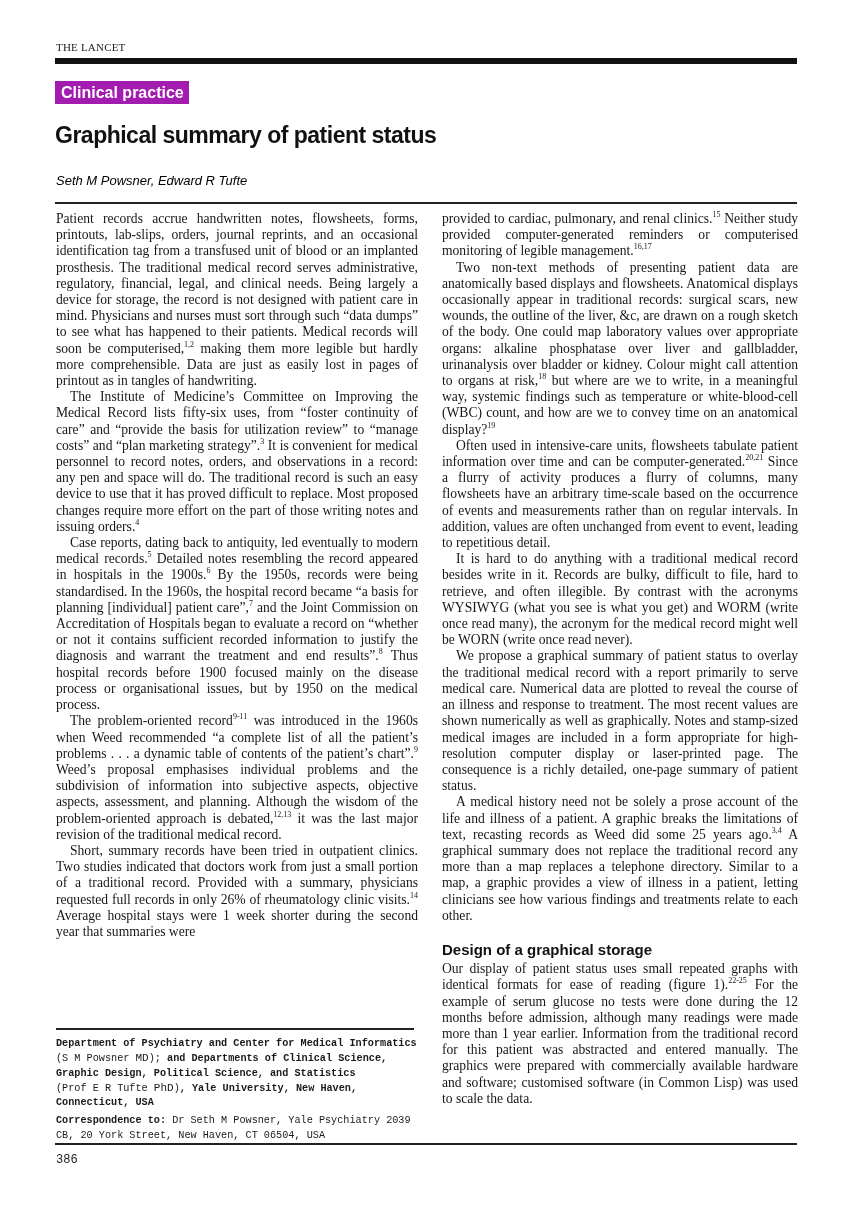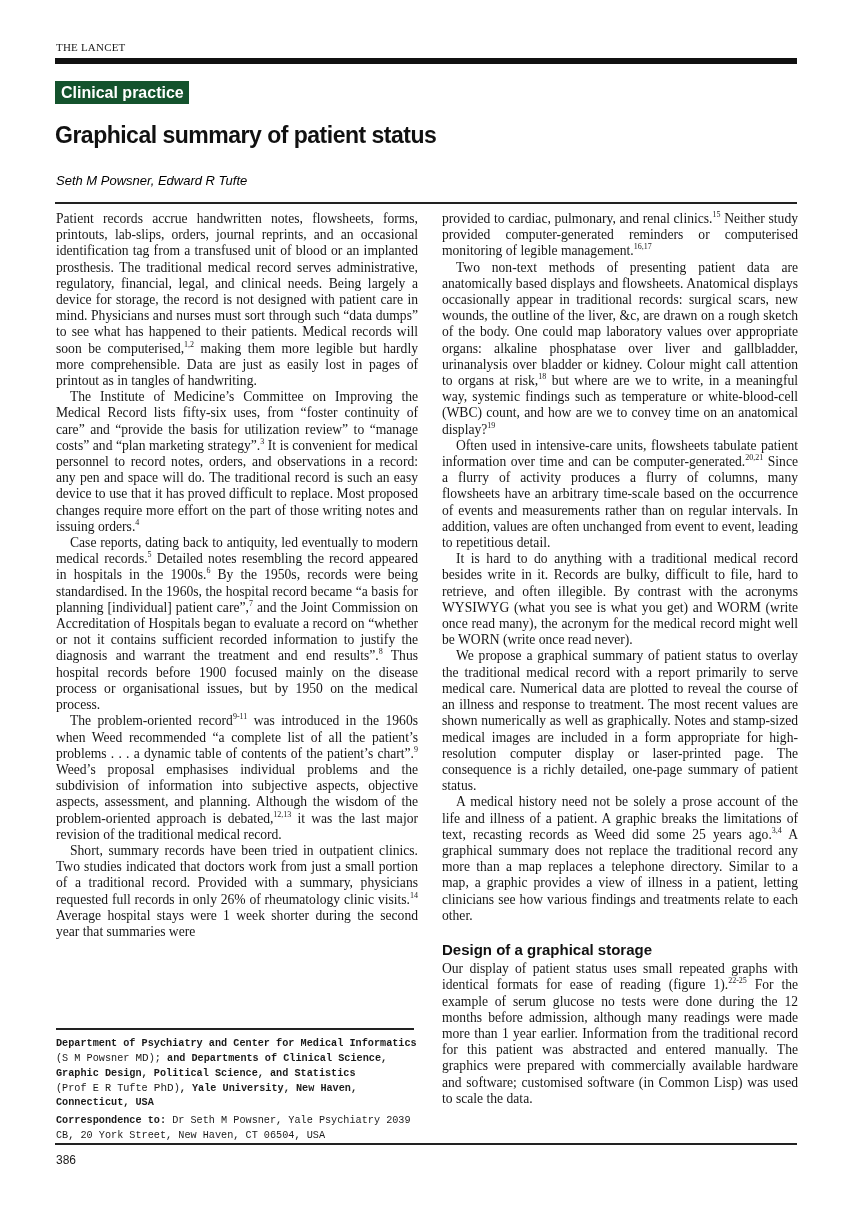--- a/index.html
+++ b/index.html
@@ -1,38 +1,38 @@
 <!DOCTYPE html>
 <html><head>
 <meta charset="utf-8">
 <style>
   html, body { margin:0; padding:0; background:#fff; }
   body { width:850px; height:1208px; position:relative; overflow:hidden; color:#161616; }
   .abs { position:absolute; }
   .journal { left:56px; top:41px; font-family:"Liberation Serif", serif; font-size:11px; letter-spacing:0.2px; color:#1a1a1a; }
   .rule-top { left:55px; top:58px; width:742px; height:6px; background:#111; }
-  .section-tag { left:55px; top:81px; height:23px; padding:0 5px 0 6px; background:#14532d; color:#fff;
+  .section-tag { left:55px; top:81px; height:23px; padding:0 5px 0 6px; background:#a21caf; color:#fff;
     font-family:"Liberation Sans", sans-serif; font-weight:bold; font-size:16px; line-height:23px; }
   .title { left:55px; top:122px; font-family:"Liberation Sans", sans-serif; font-weight:bold; font-size:23px; letter-spacing:-0.5px; color:#111; }
   .authors { left:56px; top:173px; font-family:"Liberation Sans", sans-serif; font-style:italic; font-size:13px; color:#000000; }
   .rule-cols { left:55px; top:202px; width:742px; height:2px; background:#222; }
   .col { font-family:"Liberation Serif", serif; font-size:13.6px; line-height:16.2px; text-align:justify; color:#161616; }
   .col p { margin:0; text-indent:0; }
   .col p + p { text-indent:14px; }
   .col-left { left:56px; top:211px; width:362px; }
   .col-right { left:442px; top:211px; width:356px; }
   sup { font-size:8px; line-height:0; vertical-align:super; }
   .h2 { font-family:"Liberation Sans", sans-serif; font-weight:bold; font-size:15px; margin:18px 0 3px 0; text-indent:0; color:#111; }
   .rule-aff { left:56px; top:1028px; width:358px; height:2px; background:#222; }
   .aff { left:56px; top:1037px; width:370px; font-family:Liberation Mono, monospace; font-size:10.2px; line-height:14.3px; color:#1a1a1a; }
   .aff b { font-weight:bold; }
   .aff .blk { margin-bottom:4px; }
   .sc { font-size:11px; }
   .rule-bottom { left:55px; top:1143px; width:742px; height:1.5px; background:#222; }
-  .pagenum { left:56px; top:1153px; font-family:Liberation Sans, sans-serif; font-size:12px; color:#1a1a1a; }
+  .pagenum { left:56px; top:1153px; font-family:Liberation Mono, monospace; font-size:12px; color:#1a1a1a; }
   .volinfo { right:53px; top:1225px; font-family:"Liberation Serif", serif; font-weight:bold; font-size:10.5px; color:#1a1a1a; }
 </style>
 </head>
 <body>
 
 <div class="abs journal">THE LANCET</div>
 <div class="abs rule-top"></div>
 <div class="abs section-tag">Clinical practice</div>
 <div class="abs title">Graphical summary of patient status</div>
 <div class="abs authors">Seth M Powsner, Edward R Tufte</div>

